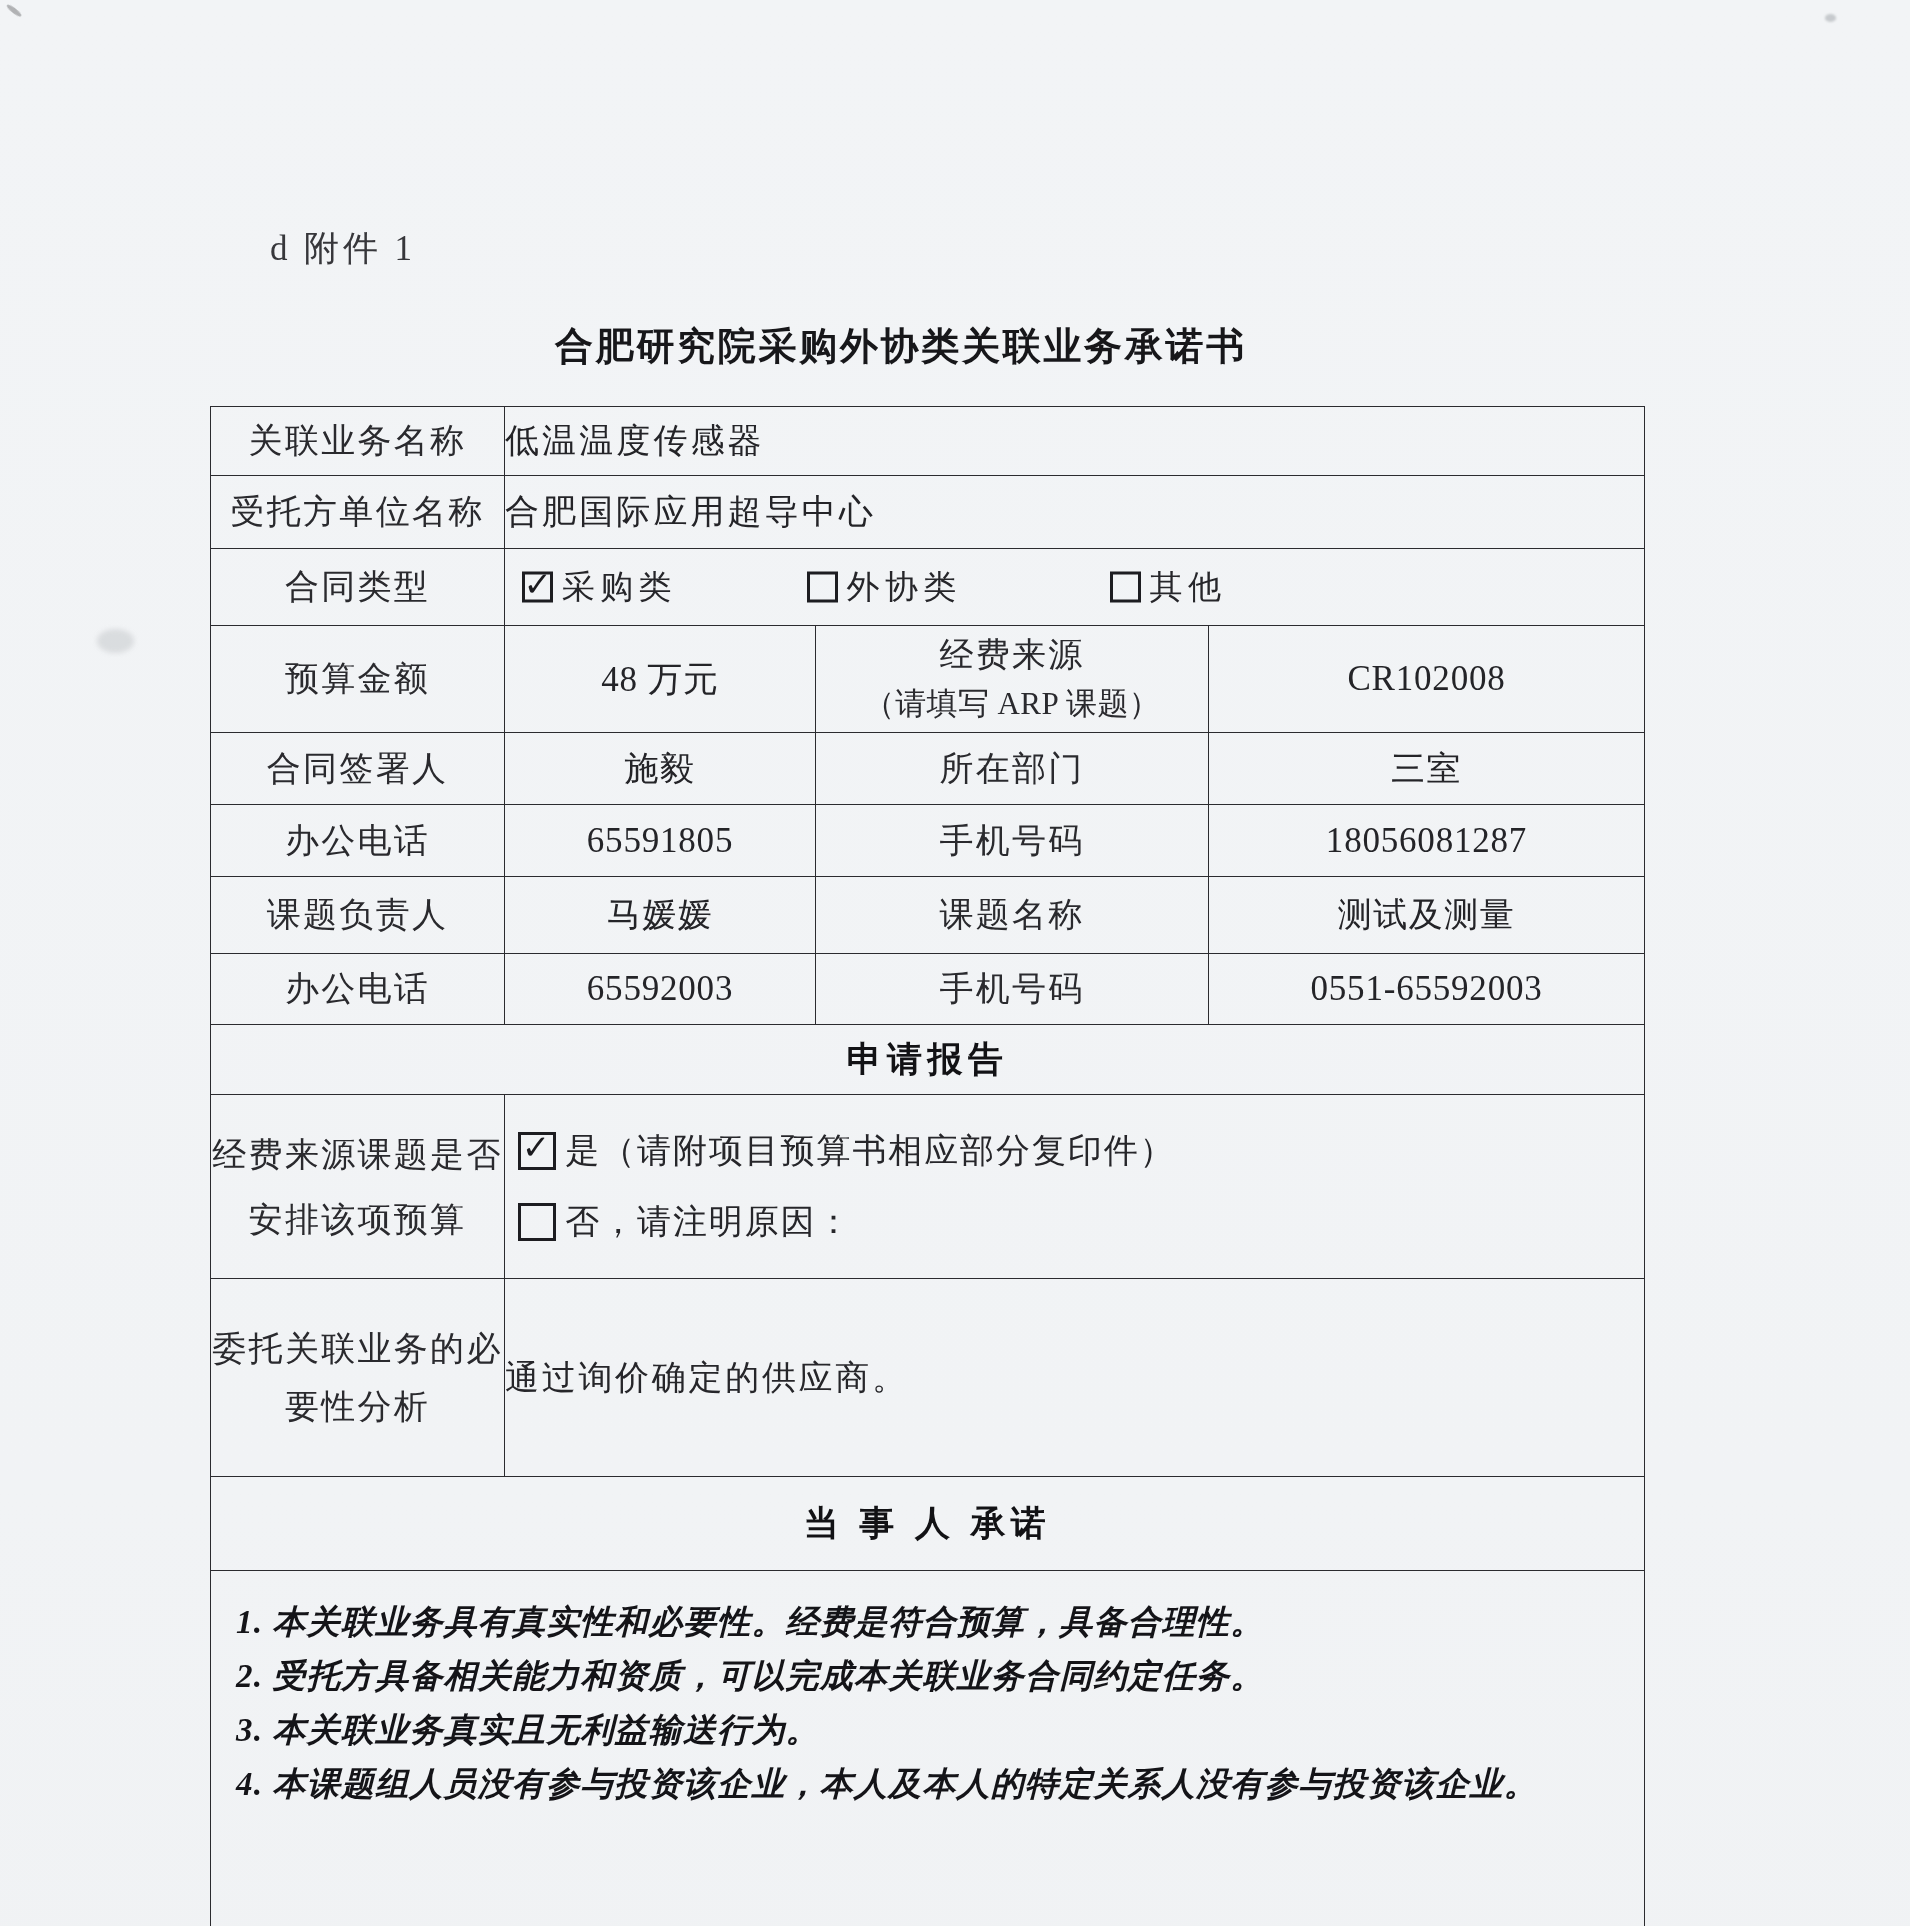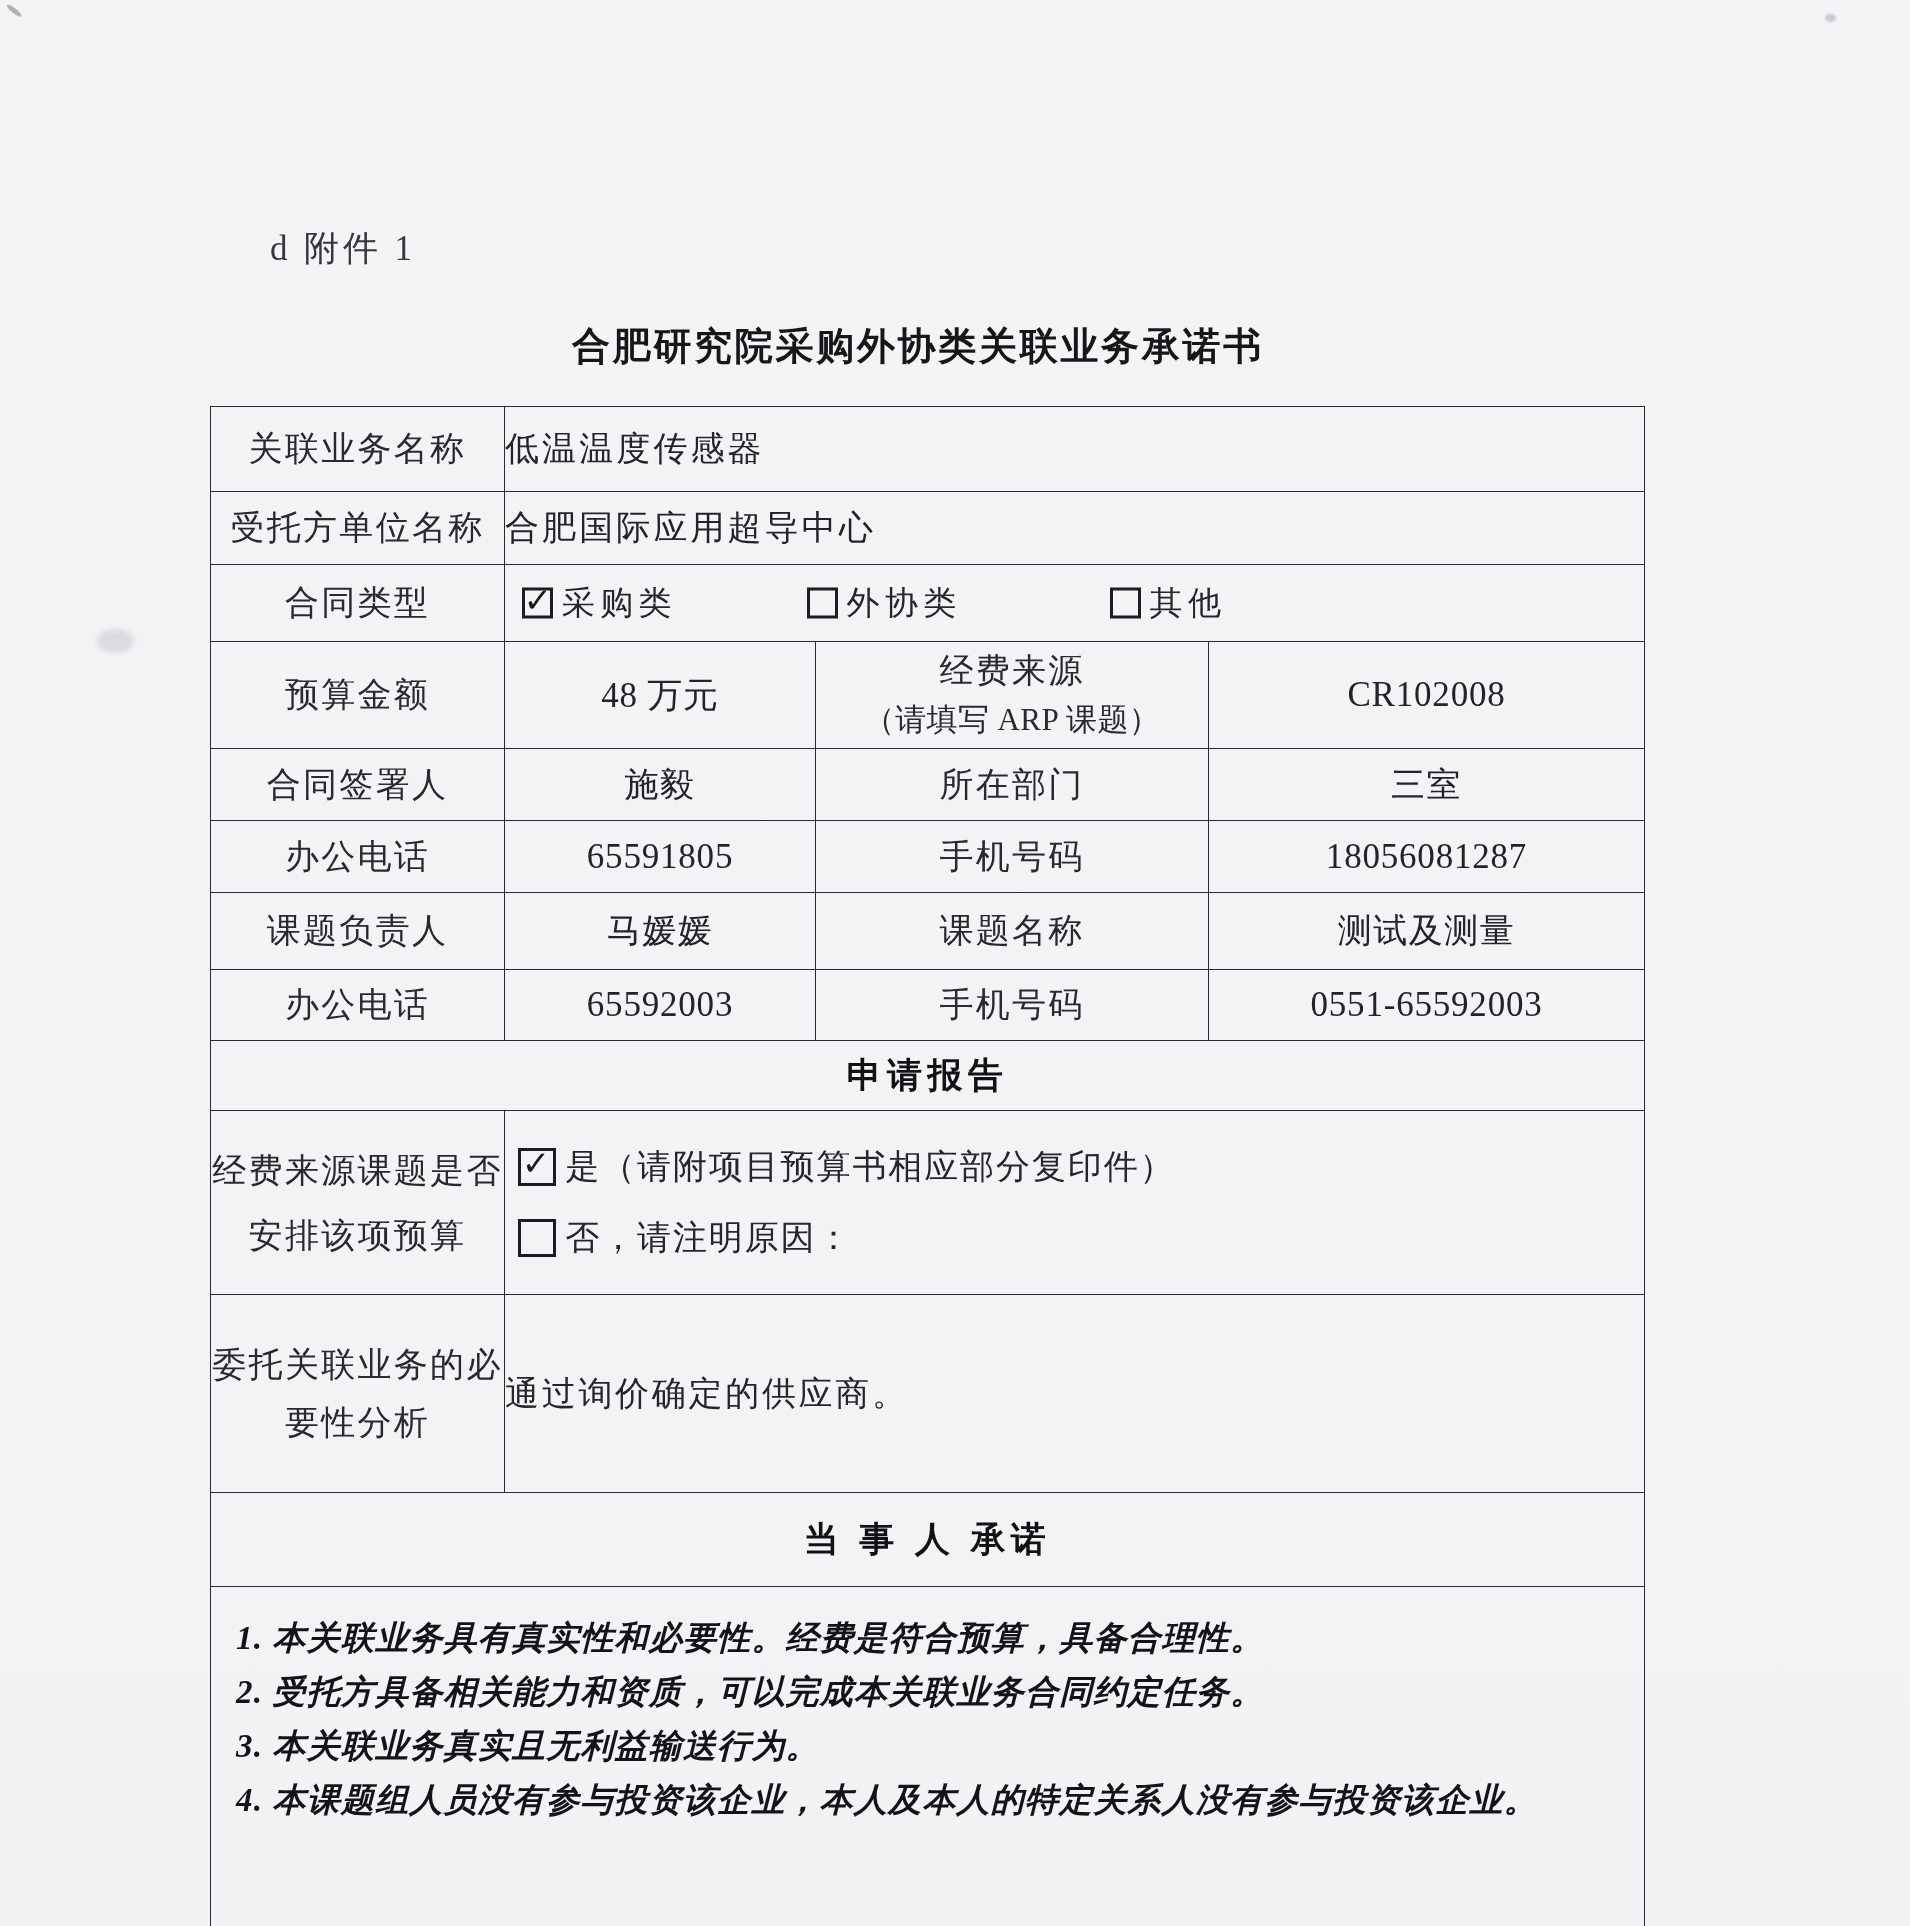--- a/index.html
+++ b/index.html
@@ -3,21 +3,21 @@
 <meta charset="utf-8">
 <style>
   html,body{margin:0;padding:0;background:#e7e9eb;}
   .page{
     position:relative;width:1911px;height:2702px;overflow:hidden;
     background:linear-gradient(180deg,#f2f4f6 0%,#f1f3f5 55%,#eff1f3 100%);
     font-family:"Liberation Serif","DejaVu Serif",serif;color:#26262a;
   }
   
   .attachment{position:absolute;left:270px;top:225px;font-size:35px;letter-spacing:3.9px;color:#37373b;}
-  .doc-title{position:absolute;left:572px;top:321px;font-size:38px;font-weight:700;letter-spacing:2.7px;color:#17171a;
+  .doc-title{position:absolute;left:555px;top:321px;font-size:38px;font-weight:700;letter-spacing:2.7px;color:#17171a;
     font-family:"Liberation Sans","DejaVu Sans",sans-serif;}
   
   table.form{position:absolute;left:210px;top:406px;width:1433px;border-collapse:collapse;table-layout:fixed;}
   table.form td{border:1.9px solid #2b2b2f;vertical-align:middle;padding:0;overflow:hidden;}
   .lbl{ text-align:center;font-size:34px;letter-spacing:2.3px;color:#2a2a2e;}
   .val{ text-align:center;font-size:34px;letter-spacing:1.5px;color:#242428;margin-left:32px;}
   .val-left{text-align:left;padding-left:21.6px;font-size:34px;letter-spacing:3.1px;color:#242428;}
   .num{font-size:35px;letter-spacing:0.8px;}
   .two-line div{line-height:49px;}
   .fund-l2{font-size:31px;letter-spacing:0.4px;}
@@ -56,21 +56,21 @@
 
   <table class="form">
     <colgroup>
         <col style="width:294px">
         <col style="width:311px">
         <col style="width:393px">
         <col style="width:436px">
       </colgroup>
 
     <tbody>
-        <tr style="height:85px">
+        <tr style="height:69px">
       <td class="lbl">关联业务名称</td>
       <td class="val-left" colspan="3">低温温度传感器</td>
     </tr>
 
     <tr style="height:73px">
       <td class="lbl">受托方单位名称</td>
       <td class="val-left" colspan="3">合肥国际应用超导中心</td>
     </tr>
 
     <tr style="height:77px">

